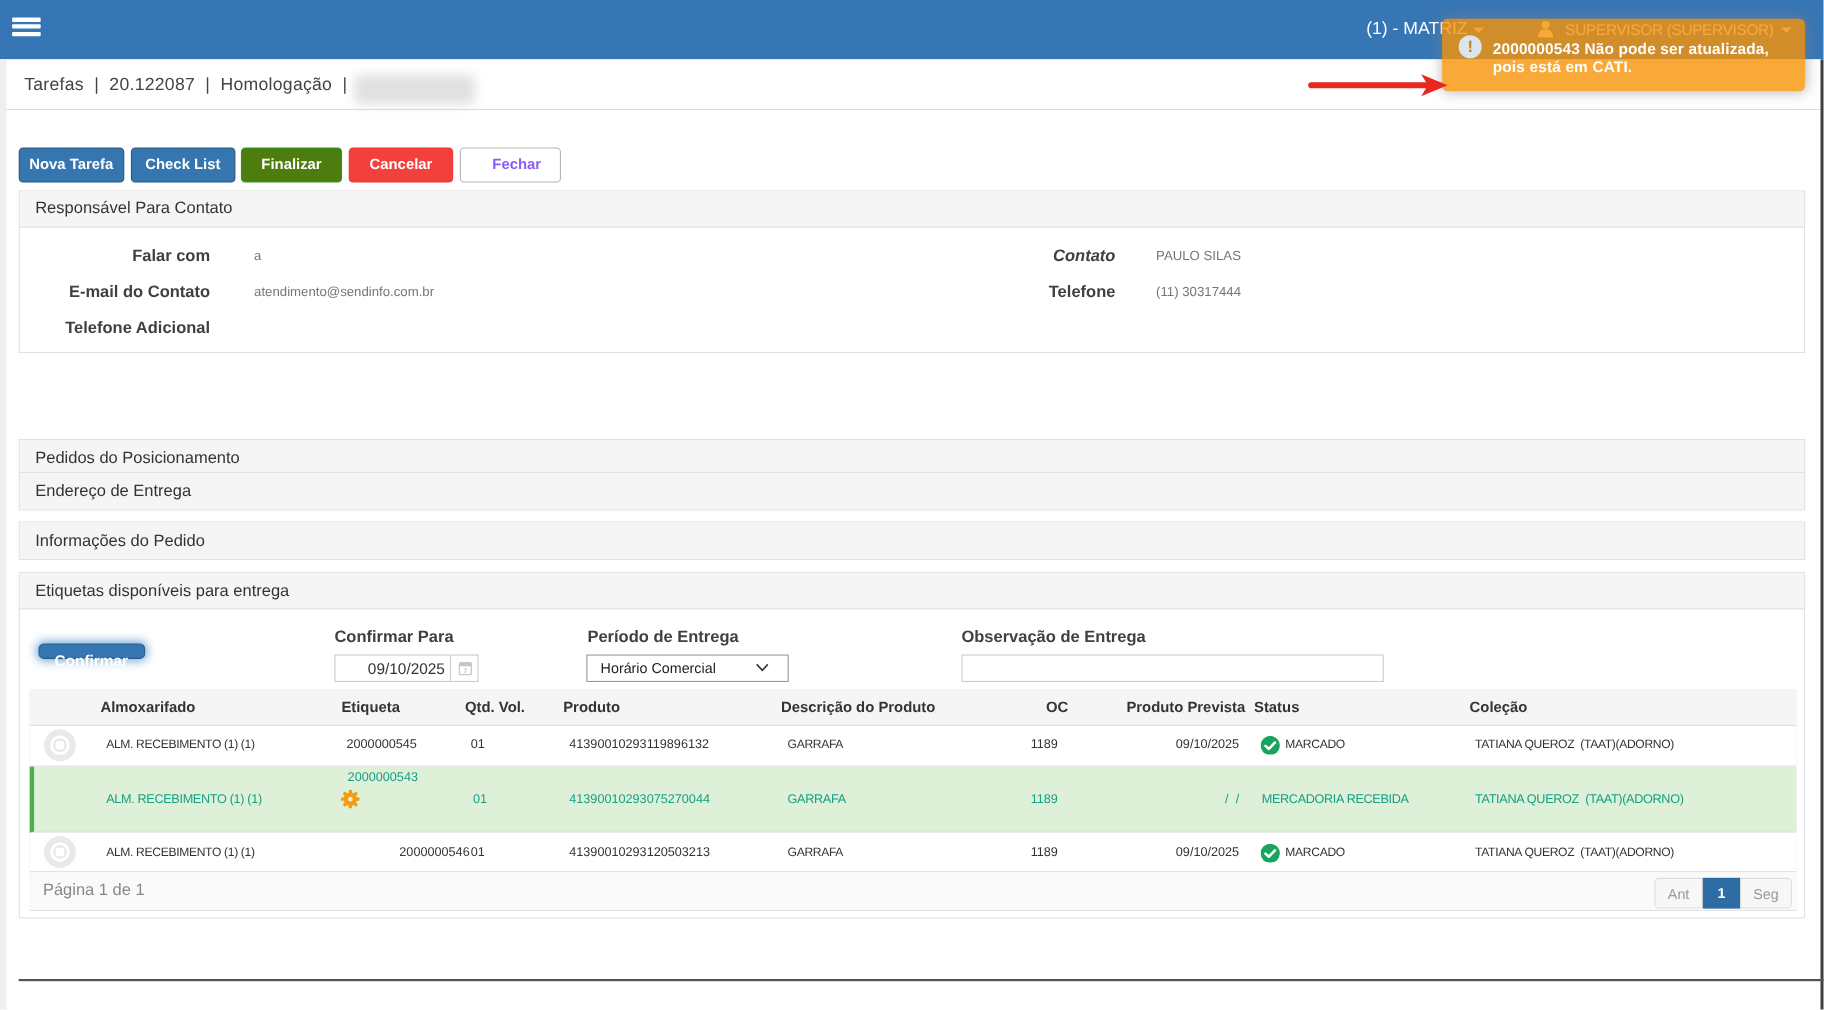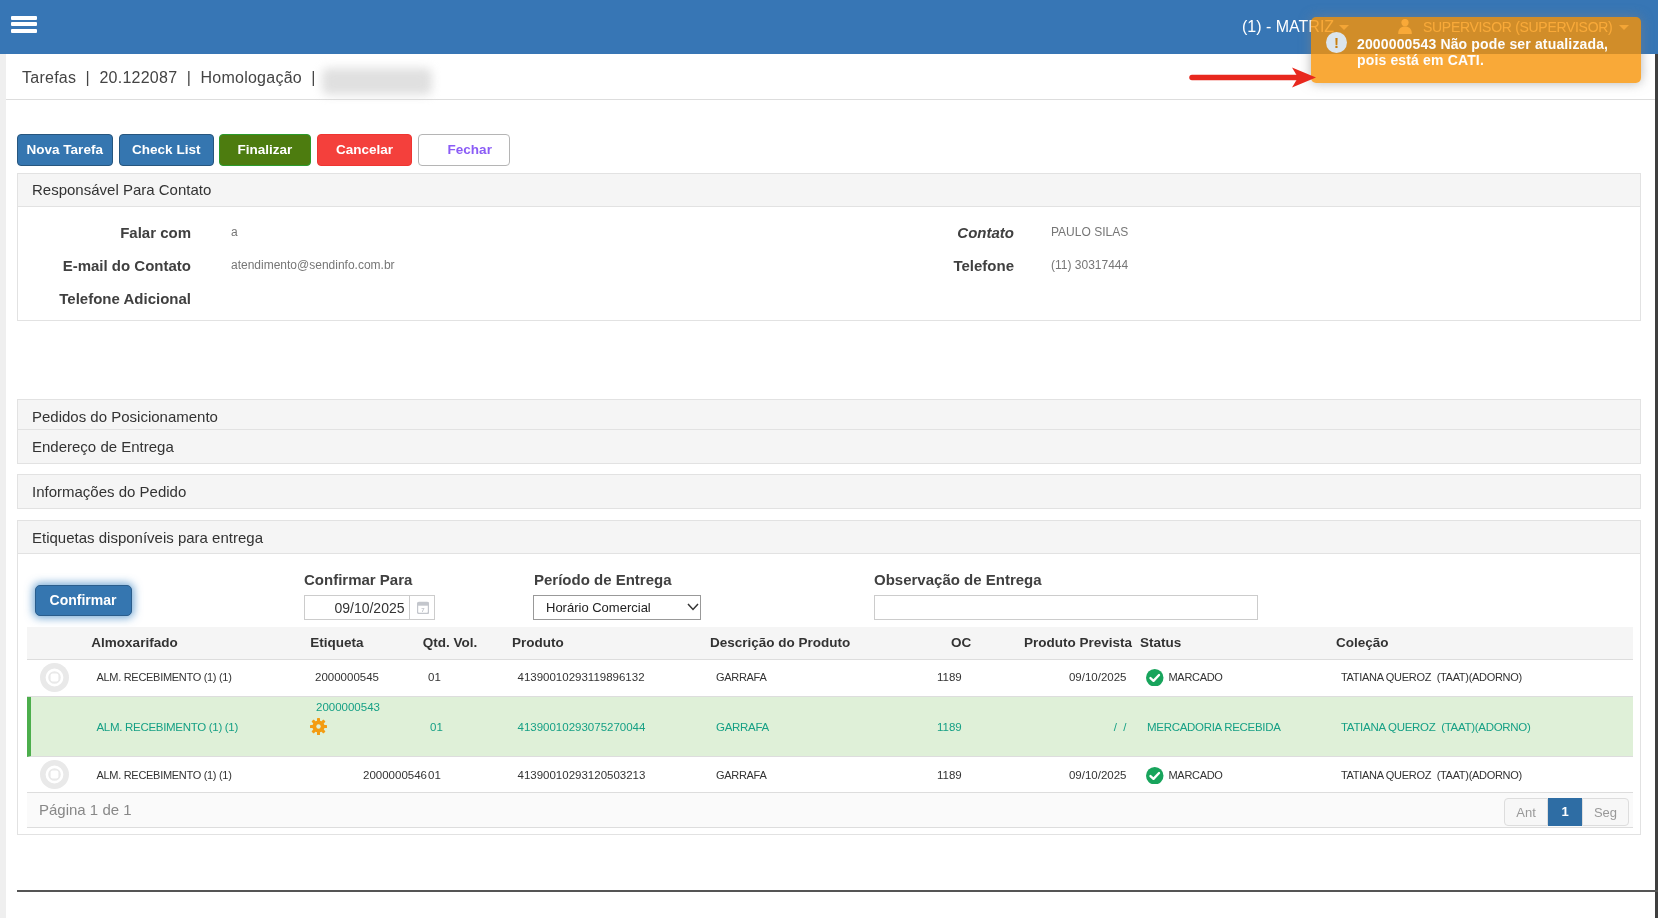--- a/index.html
+++ b/index.html
@@ -76,29 +76,29 @@
       <div class="phead" style="height:33px;">Informações do Pedido</div>
     </div>
 
   <div class="panel" style="top:520px;height:314.5px;">
     <div class="phead" style="height:33px;border-bottom:1px solid #e2e2e2;">Etiquetas disponíveis para entrega</div>
   </div>
 
   <div class="lbl" style="left:304px;top:571px;">Confirmar Para</div>
   <div class="lbl" style="left:534px;top:571px;">Período de Entrega</div>
   <div class="lbl" style="left:874px;top:571px;">Observação de Entrega</div>
-  <div class="abs" style="left:34.5px;top:584.5px;width:97px;height:31px;background:#3576b0;border:1px solid #2a5d8c;border-radius:5px;color:#fff;font-weight:bold;font-size:14px;text-align:center;line-height:29px;box-shadow:0 0 9px 2px rgba(82,148,202,.8);">Confirmar</div>
+  <div class="abs" style="left:34.5px;top:584.5px;width:97px;height:14px;background:#3576b0;border:1px solid #2a5d8c;border-radius:5px;color:#fff;font-weight:bold;font-size:14px;text-align:center;line-height:29px;box-shadow:0 0 9px 2px rgba(82,148,202,.8);">Confirmar</div>
   <div class="abs" style="left:304px;top:594.5px;width:105.5px;height:25.5px;border:1px solid #ccc;background:#fff;font-size:14px;color:#333;text-align:right;line-height:24px;padding-right:4px;">09/10/2025</div>
   <div class="abs" style="left:409.5px;top:594.5px;width:25.5px;height:25.5px;border:1px solid #ccc;border-left:none;background:#fff;"></div>
   <svg class="abs" style="left:417px;top:601px;" width="12" height="13" viewBox="0 0 12 13">
     <rect x="0.5" y="1.5" width="11" height="11" rx="1.5" fill="none" stroke="#c3c6cc" stroke-width="1.4"></rect>
     <rect x="0.5" y="1.5" width="11" height="3.2" fill="#c3c6cc"></rect>
     <text x="6" y="10.5" font-size="6" fill="#c3c6cc" text-anchor="middle" font-weight="bold">7</text>
   </svg>
-  <div class="abs" style="left:533px;top:594.5px;width:168px;height:25.5px;border:1px solid #999;background:#fff;font-size:13px;color:#222;line-height:24px;padding-left:12px;">Horário Comercial</div>
+  <div class="abs" style="left:533px;top:594.5px;width:184px;height:25.5px;border:1px solid #999;background:#fff;font-size:13px;color:#222;line-height:24px;padding-left:12px;">Horário Comercial</div>
   <svg class="abs" style="left:687px;top:603px;" width="12" height="8" viewBox="0 0 12 8">
       <path d="M1 1 L6 6.4 L11 1" fill="none" stroke="#333" stroke-width="1.5"></path>
     </svg>
   <div class="abs" style="left:874px;top:594.5px;width:383.5px;height:25.5px;border:1px solid #ccc;background:#fff;"></div>
 
   <div class="abs" style="left:27px;top:627px;width:1606px;height:200.5px;border:1px solid #ddd;"></div>
   <div class="abs" style="left:27px;top:627px;width:1606px;height:33px;background:#f5f5f5;border-bottom:1px solid #ddd;"></div>
   <div class="thc" style="left:91px;top:635px;width:87px;text-align:center;">Almoxarifado</div>
   <div class="thc" style="left:310px;top:635px;width:54px;text-align:center;">Etiqueta</div>
   <div class="thc" style="left:422px;top:635px;width:56px;text-align:center;">Qtd. Vol.</div>

